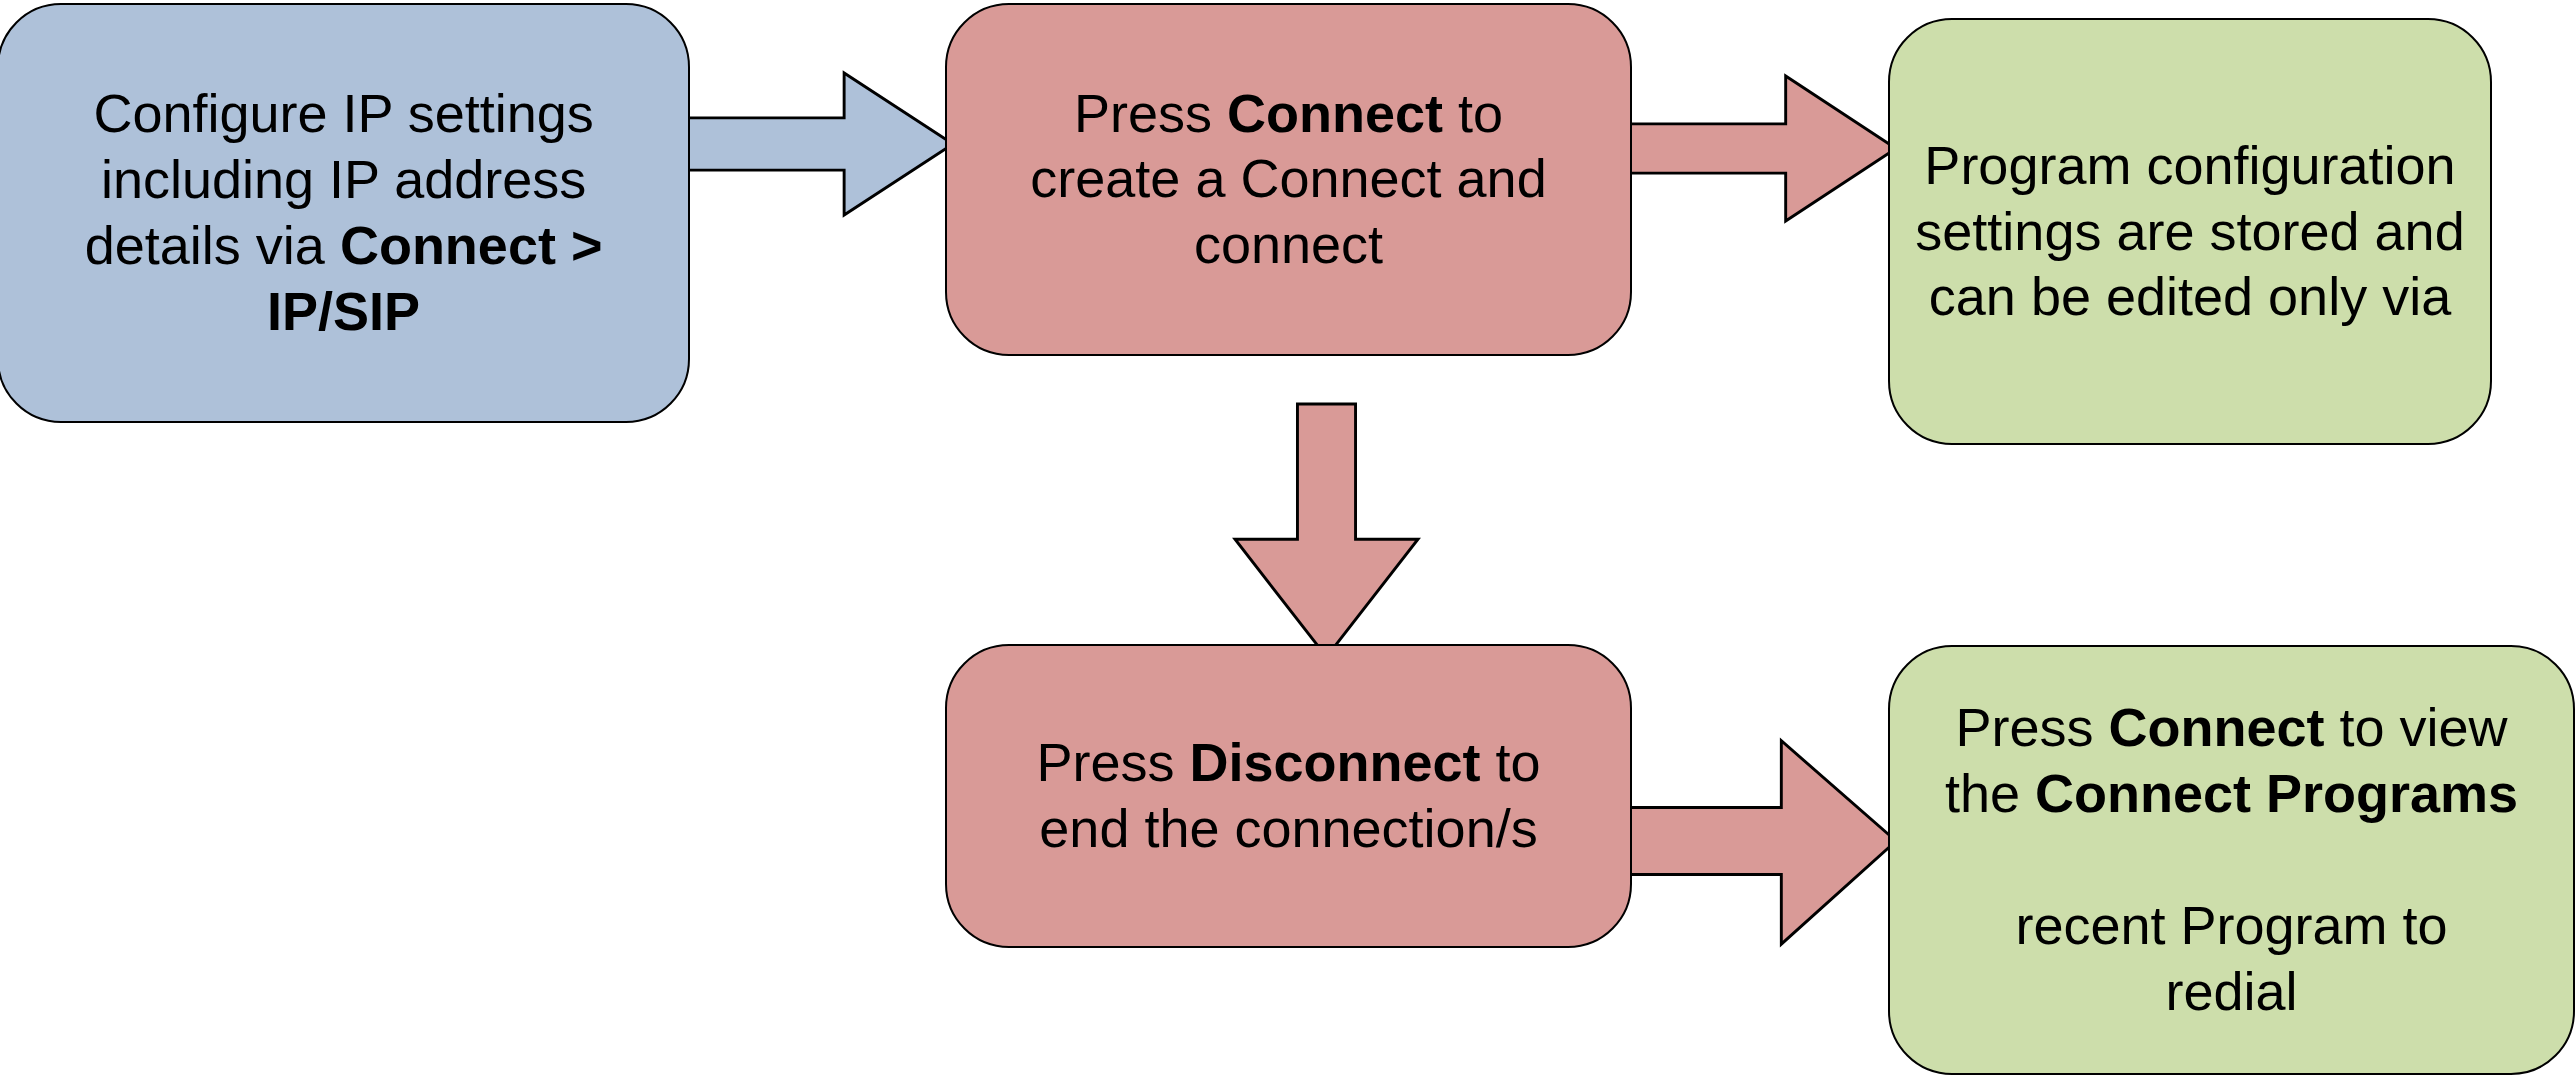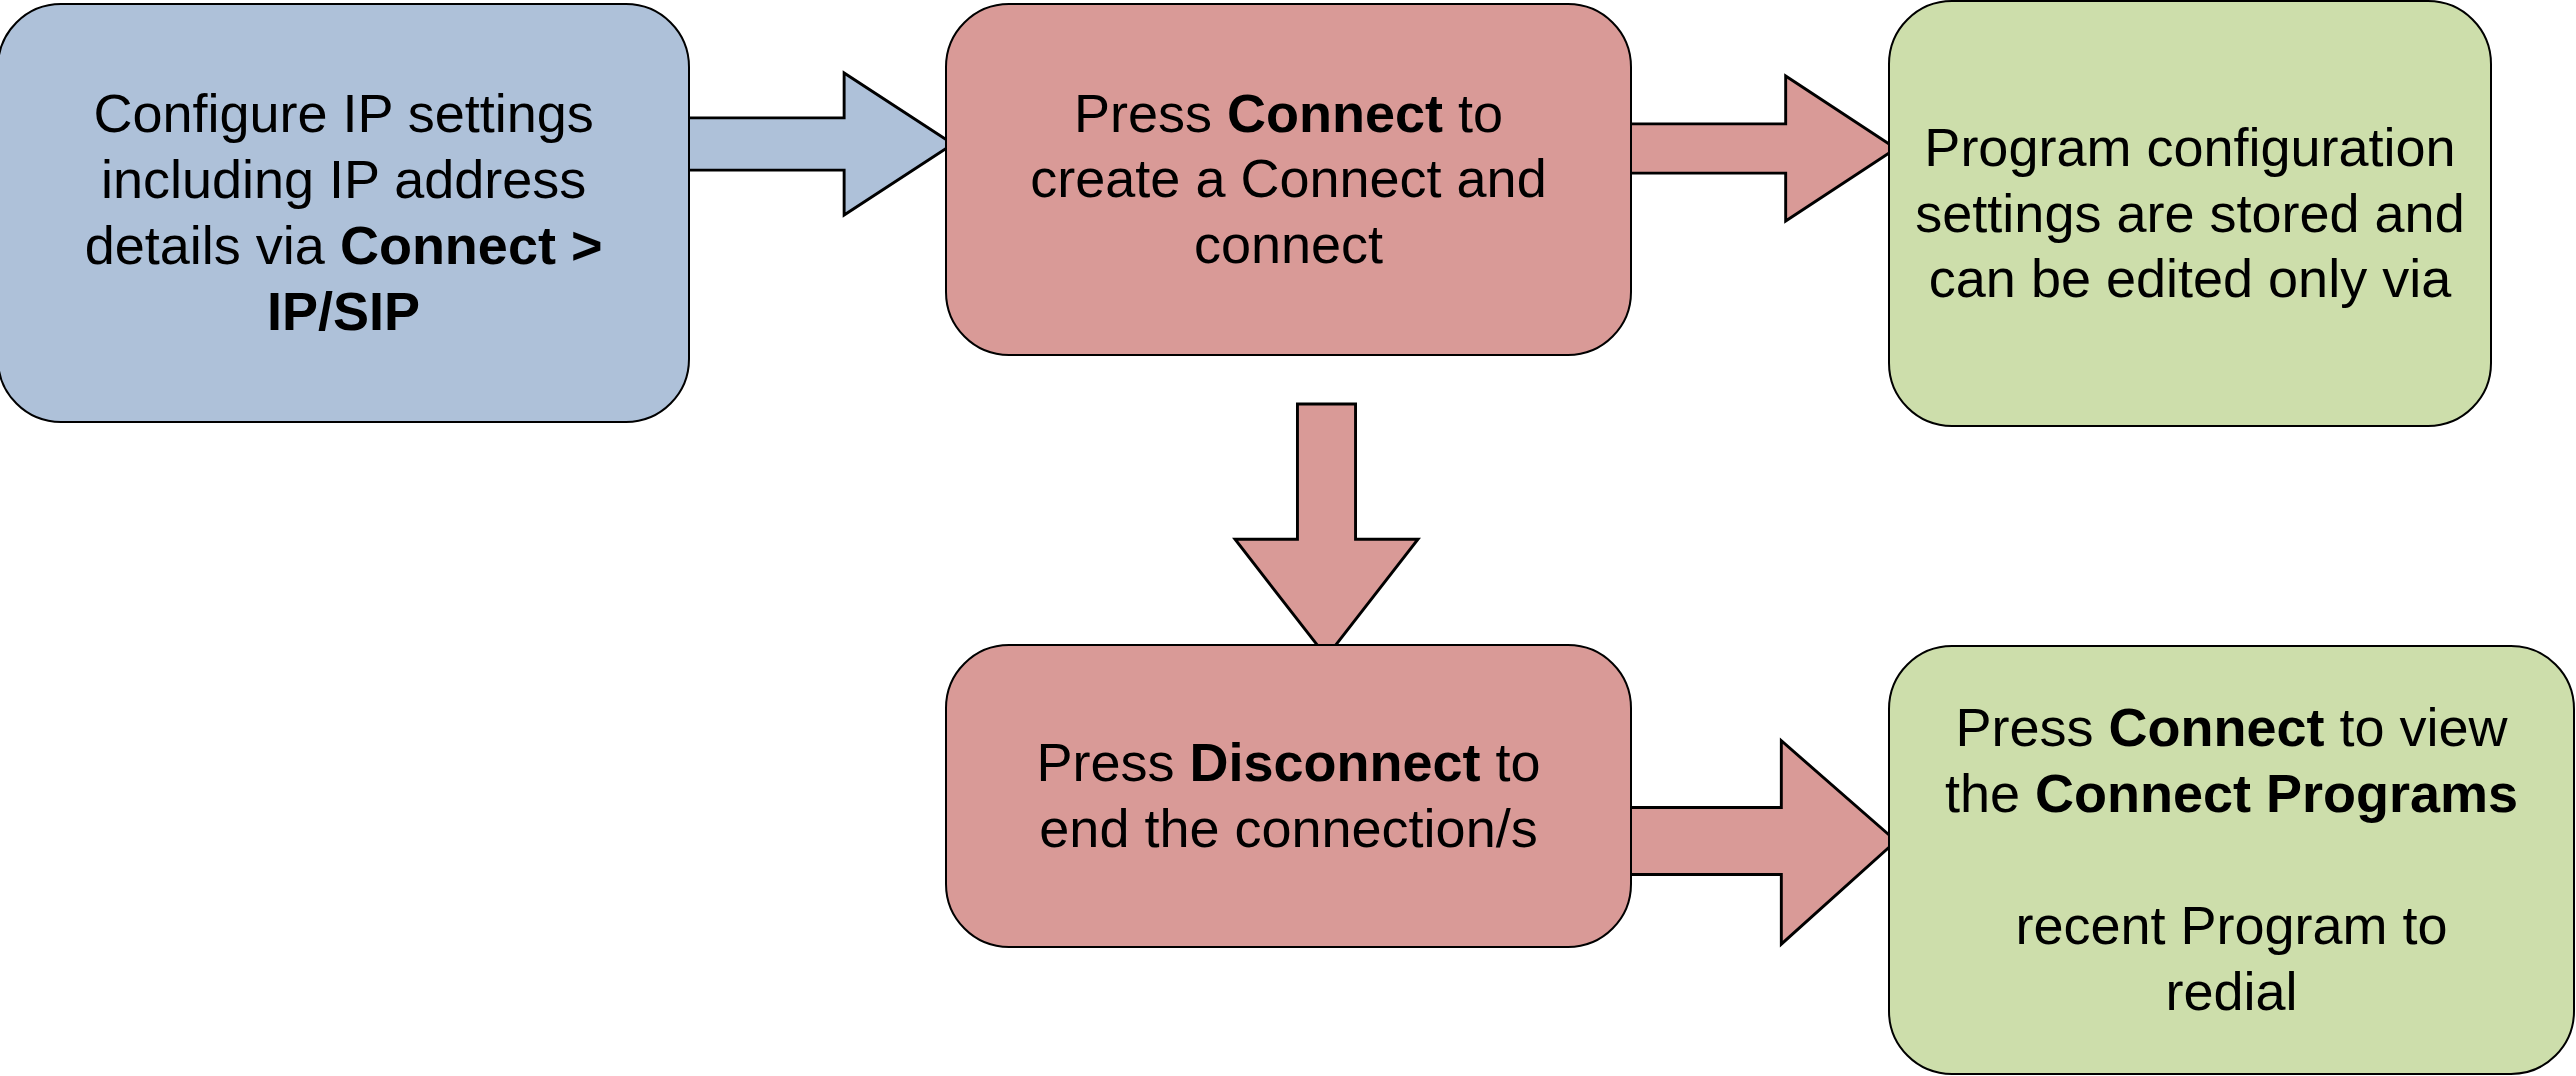--- a/index.html
+++ b/index.html
@@ -38,21 +38,21 @@
   .node b { font-weight: bold; }
 
   
   .n-blue  { background: #aec1d9; }
   .n-red   { background: #d99a97; }
   .n-green { background: #cddeab; }
 
   
   #node-configure-ip { left: -2.9px;   top: 2.9px;   width: 693px;  height: 420px; }
   #node-press-connect{ left: 945px; top: 2.9px;   width: 687px;  height: 353px; }
-  #node-program-config{left: 1888px; top: 0;   width: 604px;  height: 427px; }
+  #node-program-config{left: 1888px; top: 18px;   width: 604px;  height: 427px; }
   #node-press-disconnect{left:945px;top: 644px; width: 687px;  height: 304px; }
   #node-recent-programs{left: 1888px;top: 645px; width: 687px;  height: 430px; }
 
   
   .arrow {
     position: absolute;
     z-index: 1;
   }
   #arrow-ip-to-connect   { left: 683px;  top: 73px;  width: 270px; height: 142px; }
   #arrow-connect-to-prog { left: 1626px; top: 76px;  width: 270px; height: 145px; }

